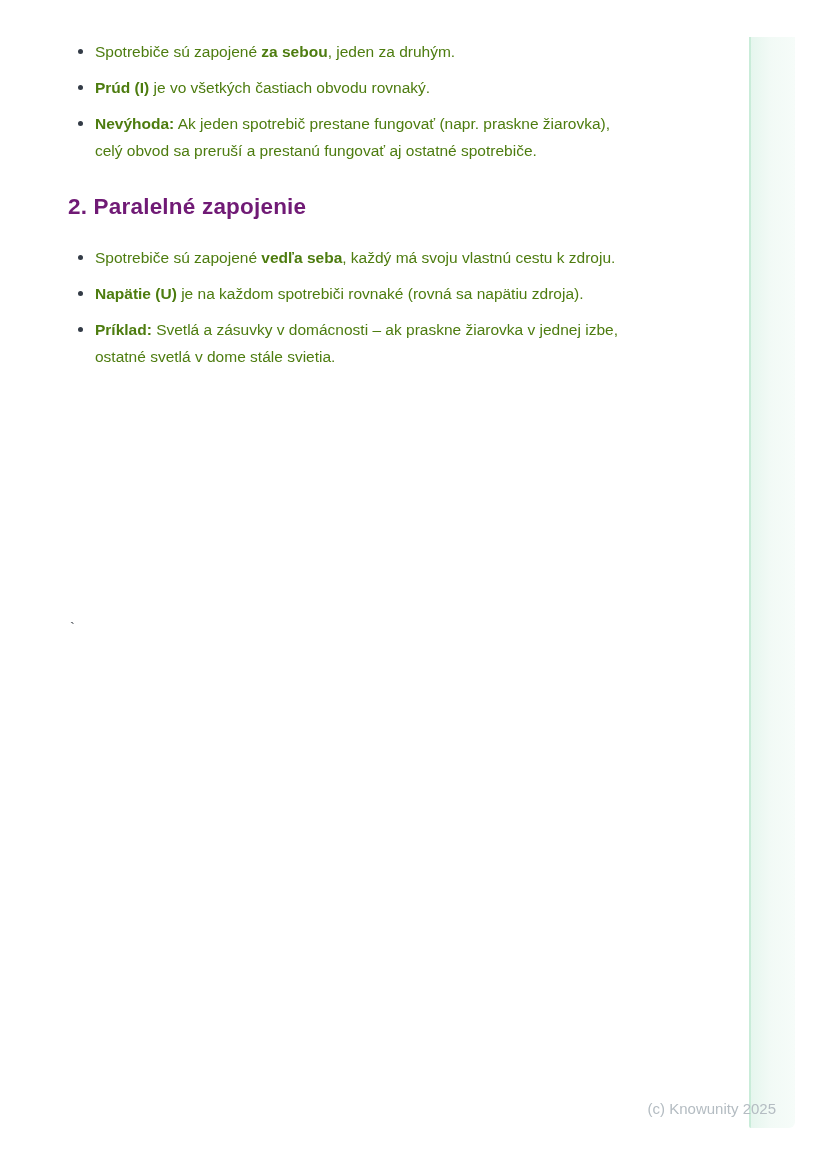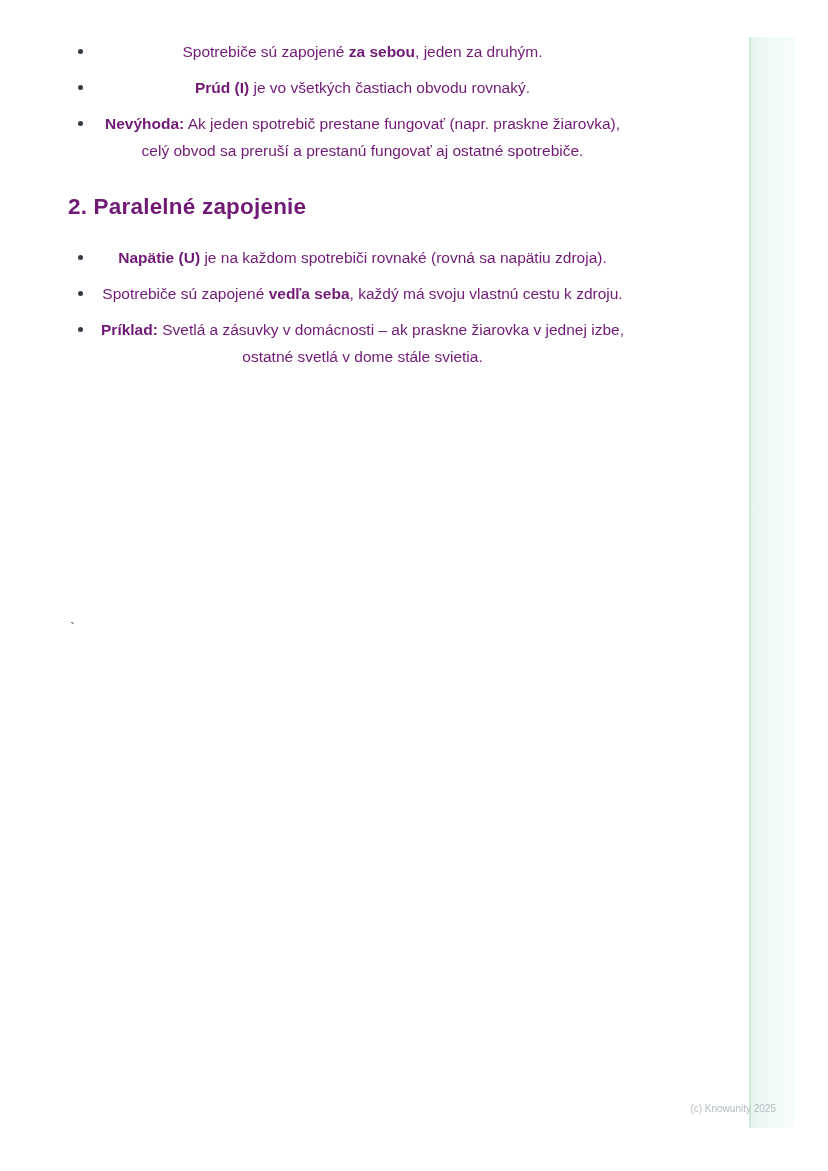--- a/index.html
+++ b/index.html
@@ -27,22 +27,21 @@
     width:562px;
     z-index:2;
   }
   ul.note-list { list-style:none; }
   ul.note-list li {
     position:relative;
     padding-left:27px;
     margin-bottom:9px;
     font-size:15.5px;
     line-height:27px;
-    color:#701a75;
-    text-align:center;
+    color:#4d7c0f;
   }
   ul.note-list li::before {
     content:"";
     position:absolute;
     left:10px; top:11px;
     width:5px; height:5px;
     border-radius:50%;
     background:#333b46;
   }
   .b { font-weight:700; }
@@ -57,21 +56,21 @@
     position:absolute;
     left:70px; top:618px;
     font-size:15px;
     line-height:20px;
     color:#4a4f57;
     z-index:2;
   }
   .footer {
     position:absolute;
     top:1101px; right:52px;
-    font-size:10px;
+    font-size:15px;
     line-height:15px;
     color:#b4bcc2;
     z-index:3;
   }
 </style>
 </head>
 <body>
 
 <div class="page">
 
@@ -81,22 +80,22 @@
 
     <ul class="note-list">
       <li><span>Spotrebiče sú zapojené </span><span class="b">za sebou</span><span>, jeden za druhým.</span></li>
       <li><span></span><span class="b">Prúd (I)</span><span> je vo všetkých častiach obvodu rovnaký.</span></li>
       <li><span></span><span class="b">Nevýhoda:</span><span> Ak jeden spotrebič prestane fungovať (napr. praskne žiarovka), celý obvod sa preruší a prestanú fungovať aj ostatné spotrebiče.</span></li>
     </ul>
 
     <h2 class="section-heading">2. Paralelné zapojenie</h2>
 
     <ul class="note-list">
+      <li><span>Spotrebiče sú zapojené </span><span class="b">vedľa seba</span><span>, každý má svoju vlastnú cestu k zdroju.</span></li>
       <li><span></span><span class="b">Napätie (U)</span><span> je na každom spotrebiči rovnaké (rovná sa napätiu zdroja).</span></li>
-      <li><span>Spotrebiče sú zapojené </span><span class="b">vedľa seba</span><span>, každý má svoju vlastnú cestu k zdroju.</span></li>
       <li><span></span><span class="b">Príklad:</span><span> Svetlá a zásuvky v domácnosti – ak praskne žiarovka v jednej izbe, ostatné svetlá v dome stále svietia.</span></li>
     </ul>
 
   </div>
 
   <div class="stray-char">`</div>
 
   <div class="footer">(c) Knowunity 2025</div>
 
 </div>

